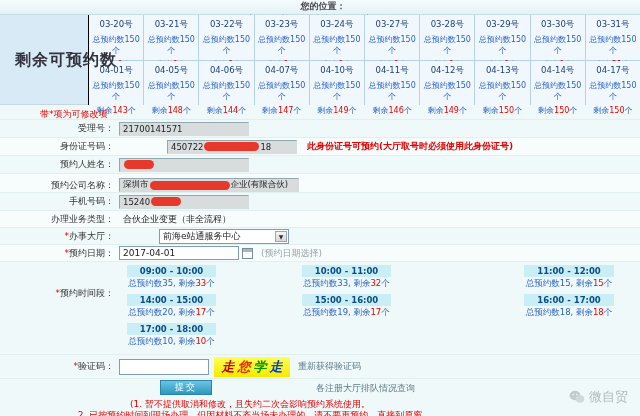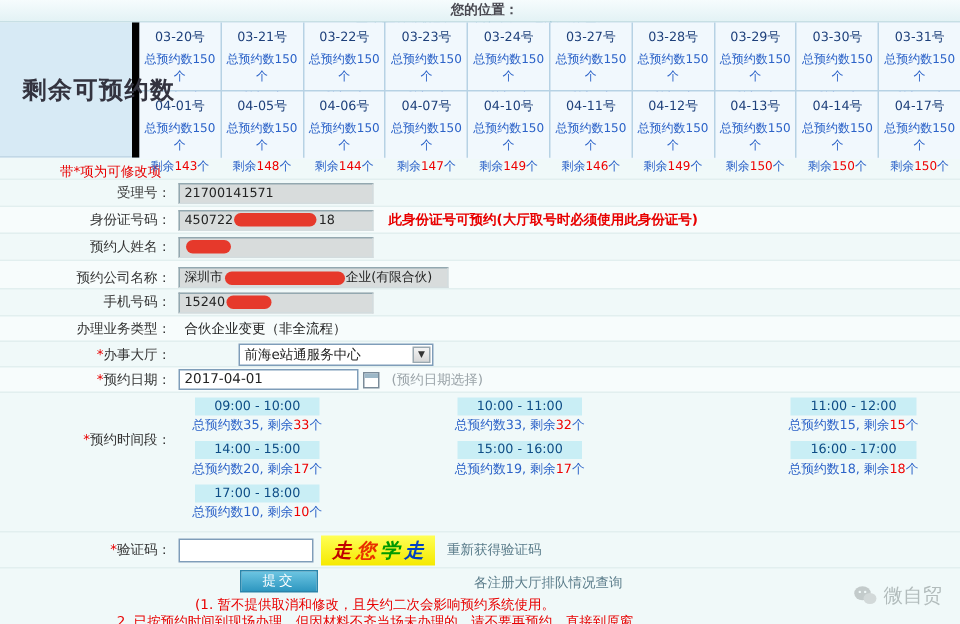--- a/index.html
+++ b/index.html
@@ -11,21 +11,21 @@
   .breadcrumb { height:15px; background:linear-gradient(#f6fcfd,#e3f2f5); border-bottom:1px solid #c7dfe4;
                 display:flex; align-items:center; padding-left:6px;flex-direction:column; }
   .bc-prefix { font-weight:bold; color:#4a4a52; }
   .bc-link { color:#2e86a8; margin-left:3px; cursor:pointer; }
 
   
   .calendar { position:relative; height:90px; background:#d7eaf5; border-bottom:1px solid #c2d8e6; }
   .cal-label { position:absolute; left:15px; top:0; height:90px; display:flex; align-items:center;
                font-weight:bold; color:#33333f; font-size:16px; letter-spacing:1px; }
   .cal-grid { margin-left:88px; height:90px; display:grid; grid-template-columns:repeat(10,1fr);
-              grid-template-rows:45px 45px; background:#b7d2e4; gap:1px; border-left:5px solid #000000; }
+              grid-template-rows:45px 45px; background:#b7d2e4; gap:1px; border-left:1px solid #000000; }
   .cal-cell { background:#f1f8fd; text-align:center; padding-top:4px; font-size:8px; cursor:pointer; }
   .cal-date { color:#1d3f7a; font-size:8.5px; margin-bottom:3px; }
   .cal-total { color:#2b62c8; margin-bottom:3px; }
   .cal-remain { color:#2b62c8; }
   .red { color:#ee0000; }
 
   
   .modify-note { color:#e80000; padding:3px 0 2px 40px; height:14px; }
   .form-row { display:flex; align-items:center; border-top:1px solid #e2efef; }
   .form-row.alt { background:#f7fcfc; }
@@ -50,21 +50,21 @@
   .cal-icon { width:11px; height:11px; border:1px solid #7a8b99; background:#fff; margin-left:3px;
               position:relative; cursor:pointer; }
   .cal-icon:before { content:""; position:absolute; left:0; top:0; right:0; height:3px; background:#9db8c8; }
   .gray-hint { color:#9aa3a8; margin-left:8px; }
 
   
   .slot-row { align-items:flex-start; padding:3px 0 2px 0; }
   .slot-grid { display:grid; grid-template-columns:115px 235px 210px; }
   .slot { text-align:center; margin-bottom:4px; }
   .slot-time { display:inline-block; background:#c9eef5; color:#0d4c85; padding:1px 13px; font-size:8.5px;
-               cursor:pointer; white-space:nowrap; }
+               cursor:pointer; white-space:nowrap;font-weight:bold; }
   .slot-info { color:#2b62c8; font-size:8.5px; margin-top:1px; white-space:nowrap; }
 
   
   .captcha-input { width:90px; height:16px; background:#fff; border:1px solid #7f9db9; font-size:9px; padding:0 3px; }
   .captcha-box { width:76px; height:20px; margin-left:5px; background:linear-gradient(#ffff55,#f5e900);
                  display:flex; align-items:center; justify-content:center; gap:3px;
                  font-weight:bold; font-size:13px; font-style:italic; cursor:pointer; }
   .refresh-link { color:#5a7c8a; margin-left:8px; cursor:pointer; }
 
   
@@ -201,21 +201,21 @@
 
   <div class="form-row" style="height:18px;">
     <div class="flabel">受理号：</div>
     <div class="fvalue">
       <div class="ro-box">
         <span>21700141571</span>
       </div>
     </div>
   </div>
 
-  <div class="form-row alt" style="height:18px;">
+  <div class="form-row alt" style="height:18px;gap:48px;">
     <div class="flabel">身份证号码：</div>
     <div class="fvalue">
       <div class="ro-box">
         <span>450722</span>
         <span class="redact md"></span>
         <span>18</span>
       </div>
       <span class="field-note">此身份证号可预约(大厅取号时必须使用此身份证号)</span>
     </div>
   </div>

